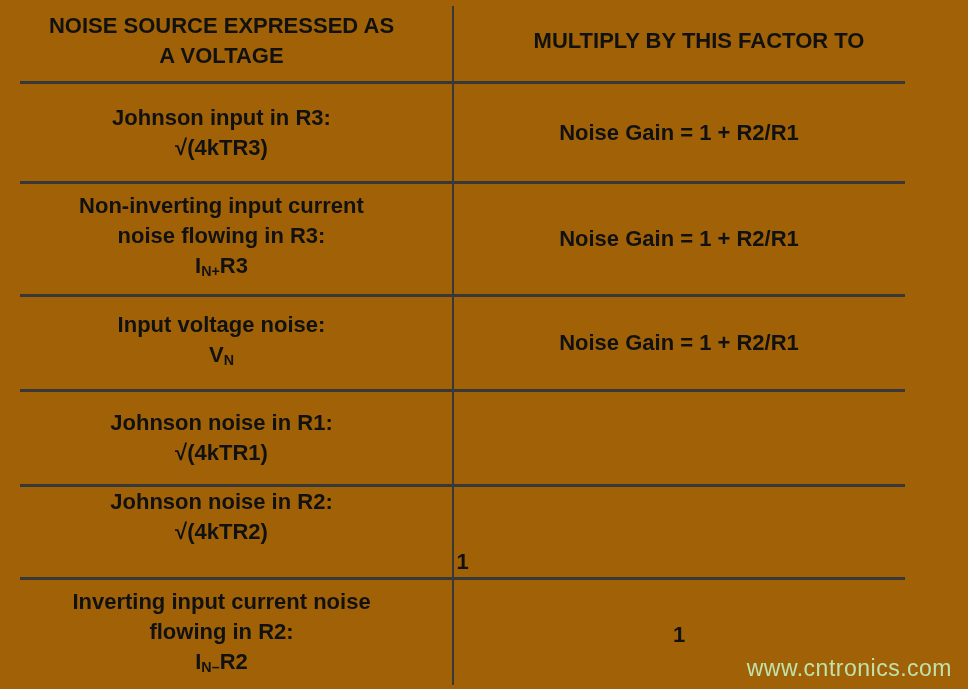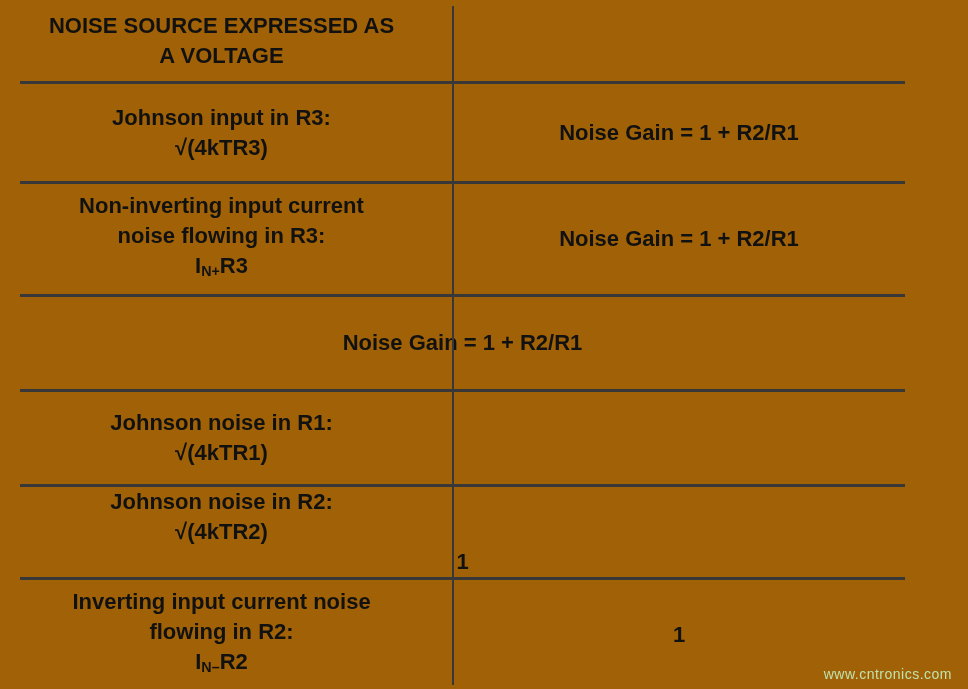--- a/index.html
+++ b/index.html
@@ -63,41 +63,42 @@
   .body-row:nth-of-type(7) { height: 109px; }
   .line { white-space: nowrap; }
   .sub {
     font-size: 0.65em;
     vertical-align: -0.22em;
   }
   .watermark {
     position: absolute;
     right: 16px;
     bottom: 7px;
-    font-size: 14px;
+    font-size: 23px;
     font-weight: 400;
     letter-spacing: 0.5px;
     color: var(--watermark-color);
     z-index: 3;
   }
 </style>
 </head>
 <body>
 
 <div class="page">
 
   <div class="vline"></div>
 
   <div class="table">
     <div class="row header-row">
       <div class="cell cell-left">
         <div class="line">NOISE SOURCE EXPRESSED AS</div>
         <div class="line">A VOLTAGE</div>
       </div>
       <div class="cell cell-right">
+        <div class="line">MULTIPLY BY THIS FACTOR TO</div>
       </div>
     </div>
 
     <div class="row body-row">
       <div class="cell cell-left">
           <div class="line"><span>Johnson input in R3:</span></div>
           <div class="line"><span>√(4kTR3)</span></div>
         </div>
       <div class="cell cell-right">
           <div class="line"><span>Noise Gain = 1 + R2/R1</span></div>
@@ -109,20 +110,24 @@
           <div class="line"><span>Non-inverting input current</span></div>
           <div class="line"><span>noise flowing in R3:</span></div>
           <div class="line"><span>I</span><span class="sub">N+</span><span>R3</span></div>
         </div>
       <div class="cell cell-right">
           <div class="line"><span>Noise Gain = 1 + R2/R1</span></div>
         </div>
     </div>
 
     <div class="row body-row">
+      <div class="cell cell-left">
+          <div class="line"><span>Input voltage noise:</span></div>
+          <div class="line"><span>V</span><span class="sub">N</span></div>
+        </div>
       <div class="cell cell-right">
           <div class="line"><span>Noise Gain = 1 + R2/R1</span></div>
         </div>
     </div>
 
     <div class="row body-row">
       <div class="cell cell-left">
           <div class="line"><span>Johnson noise in R1:</span></div>
           <div class="line"><span>√(4kTR1)</span></div>
         </div>

